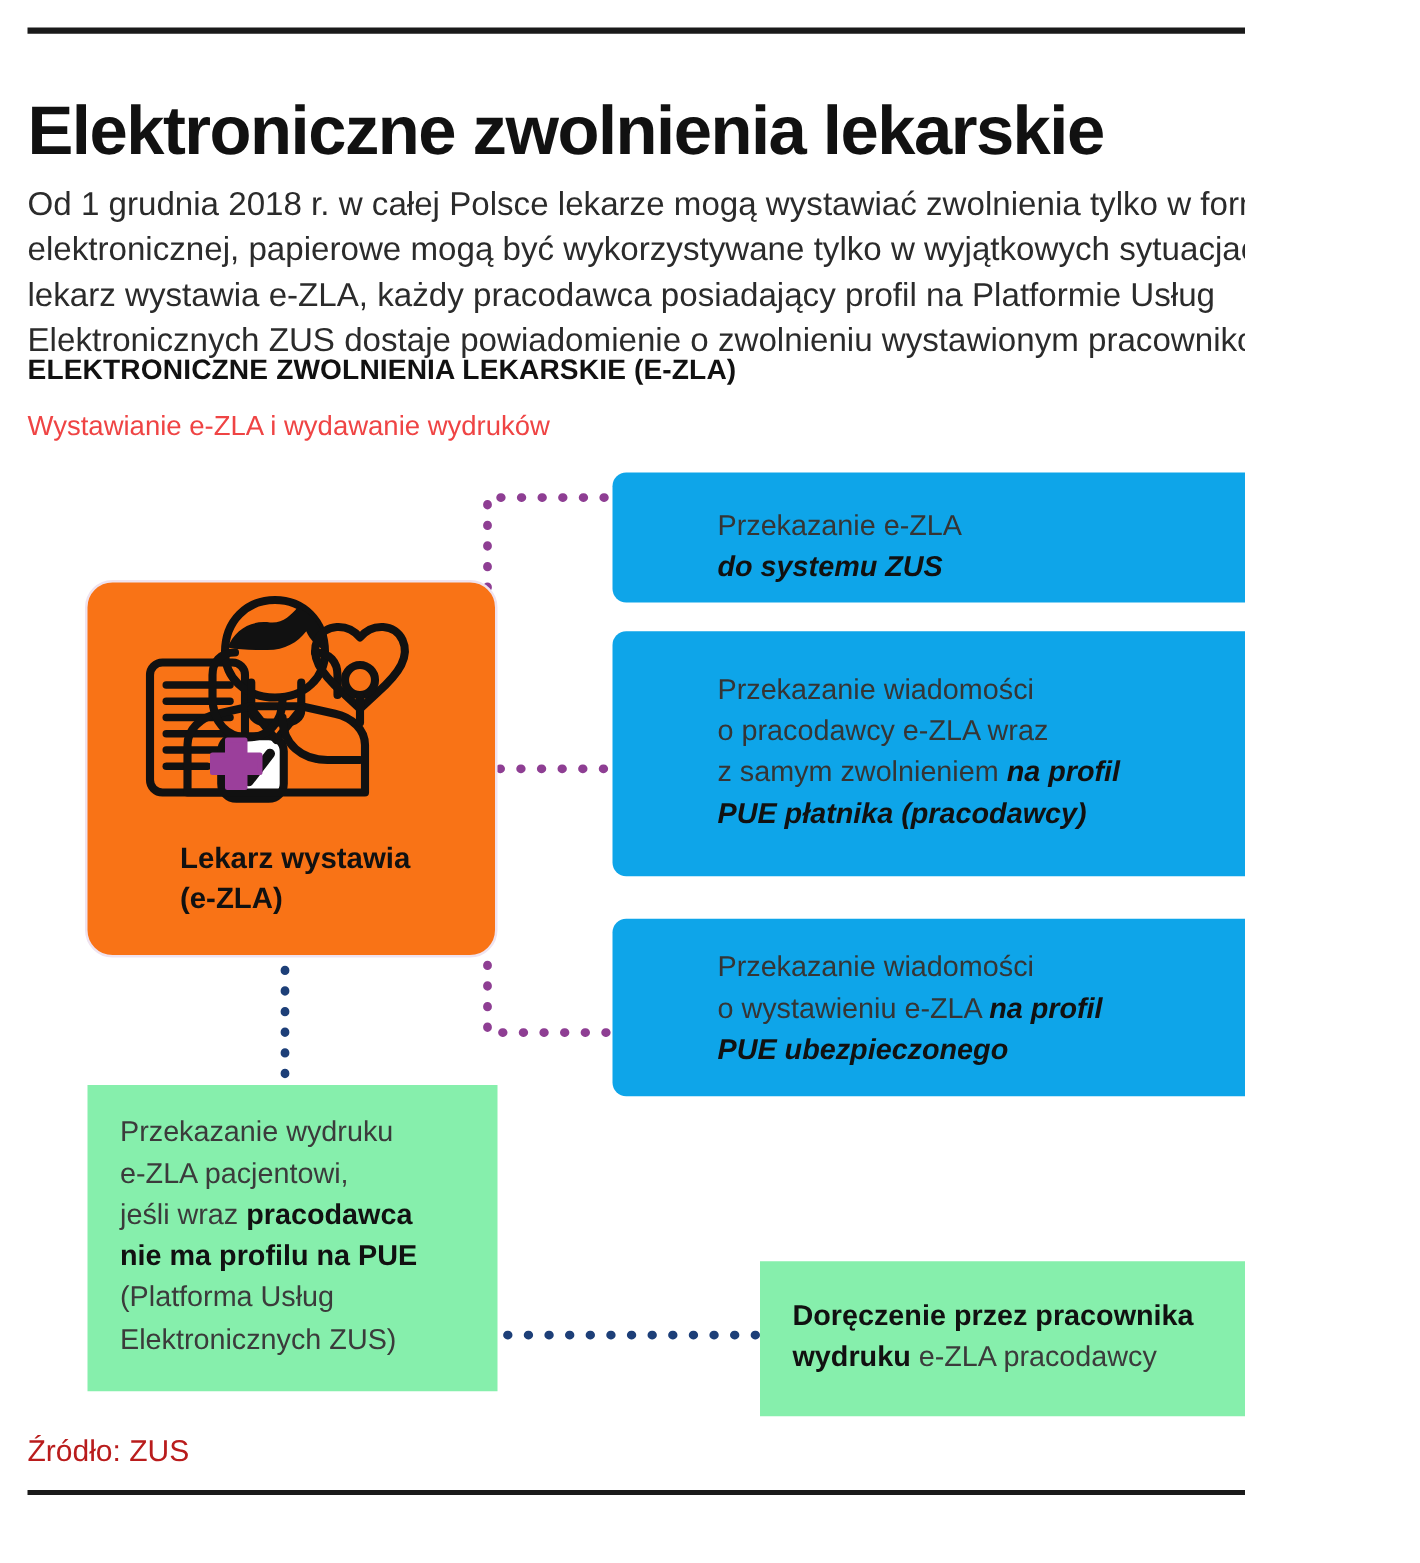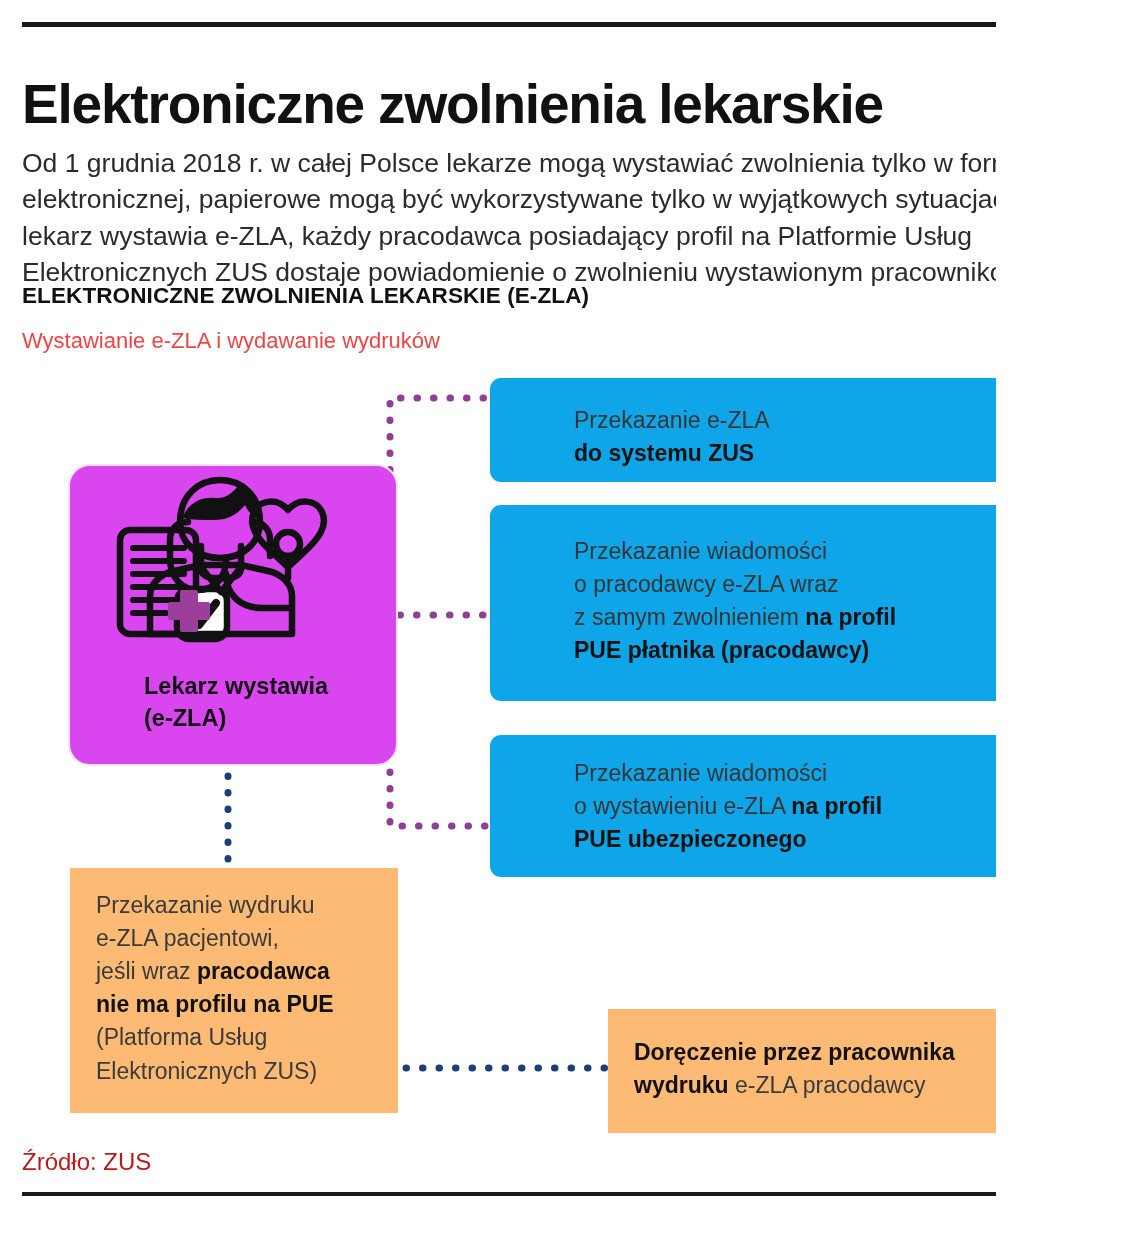--- a/index.html
+++ b/index.html
@@ -88,21 +88,21 @@
   }
   .dotline { pointer-events: auto; }
 
   
   .doctor-card {
     position: absolute;
     left: 68px;
     top: 464px;
     width: 330px;
     height: 302px;
-    background: #d946ef;
+    background: #f97316;
     border: 2px solid #efe3ef;
     border-radius: 22px;
     box-sizing: border-box;
   }
   .doctor-art {
     position: absolute;
     left: 32px;
     top: 8px;
     width: 268px;
     height: 190px;
@@ -129,26 +129,26 @@
     box-sizing: border-box;
   }
   .pbox .txt {
     position: absolute;
     left: 84px;
     font-size: 23px;
     line-height: 1.44;
     color: #353535;
     font-weight: 400;
   }
-  .pbox .txt b { color: #111111; font-weight: 700; }
+  .pbox .txt b { color: #111111; font-weight: 700; font-style: italic; }
 
   
   .bbox {
     position: absolute;
-    background: #fdba74;
+    background: #86efac;
     box-sizing: border-box;
   }
   .bbox .txt {
     position: absolute;
     font-size: 23px;
     line-height: 1.44;
     color: #3b3b3b;
     font-weight: 400;
   }
   .bbox .txt b { color: #111111; font-weight: 700; }

